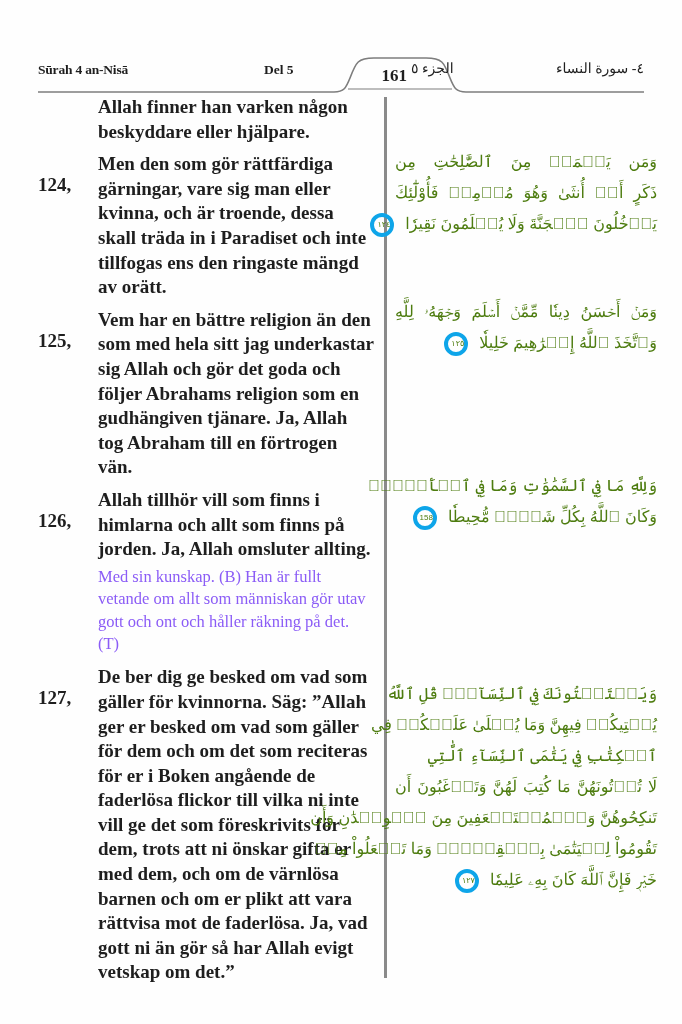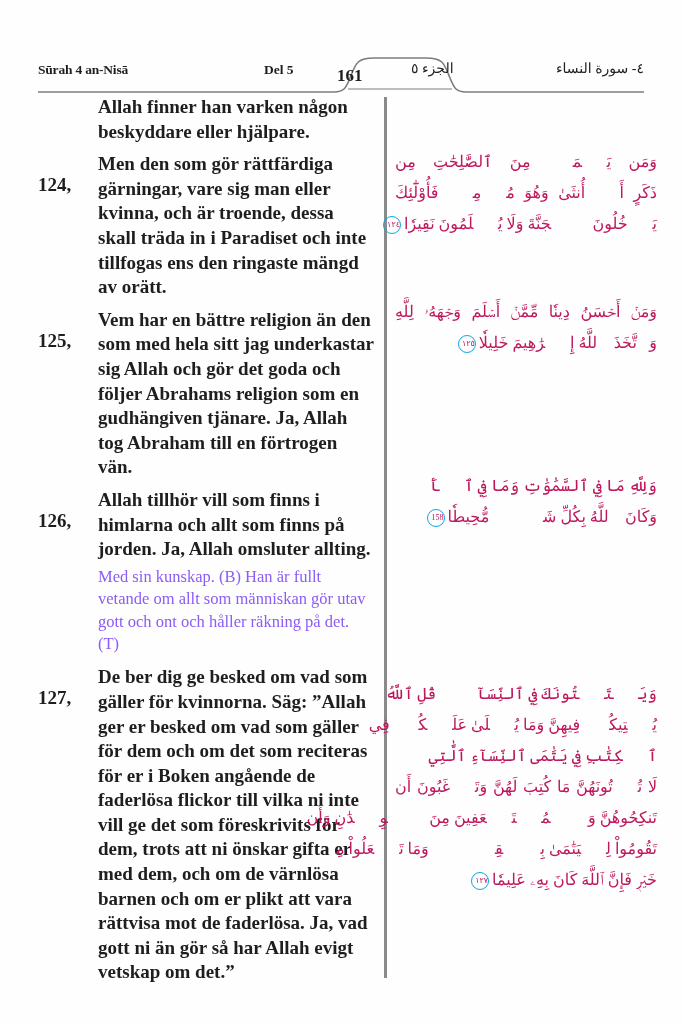--- a/index.html
+++ b/index.html
@@ -8,36 +8,36 @@
     font-family: "Liberation Serif", "DejaVu Serif", serif; color: #1e1e1e;
   }
   .page { position: absolute; left: 0; top: 0; width: 682px; height: 1024px; background: #fefefe; }
 
   
   .header { position: absolute; left: 38px; top: 52px; width: 606px; height: 42px; }
   .hdr-left { position: absolute; left: 0; top: 10px; font-size: 13.5px; font-weight: bold; letter-spacing: -0.2px; }
   .hdr-del { position: absolute; left: 226px; top: 10px; font-size: 13.5px; font-weight: bold; }
   .hdr-juz { position: absolute; left: 373px; top: 8px; font-size: 14px; direction: rtl; }
   .hdr-right { position: absolute; right: 0; top: 8px; font-size: 14px; direction: rtl; }
-  .hdr-page { position: absolute; left: 334px; top: 14px; font-size: 17px; font-weight: bold; text-align:left; width: 70px; margin-left:-35px; }
+  .hdr-page { position: absolute; left: 334px; top: 14px; font-size: 17px; font-weight: bold; text-align:right; width: 70px; margin-left:-35px; }
   .hdr-line svg { position: absolute; left: 0; top: 0; }
 
   
   .divider { position: absolute; left: 384px; top: 97px; width: 3px; height: 881px; background: #8a8a8a; }
 
   .left-col { position: absolute; left: 38px; top: 95px; width: 336px; }
   .verse { position: relative; padding-left: 60px; margin-bottom: 8px; }
   .verse-num { position: absolute; left: 0; top: 0; font-size: 19px; font-weight: bold; margin-top: 22px; }
   .verse-text { font-size: 19px; font-weight: bold; line-height: 24.6px; }
   .comment { font-size: 16.5px; line-height: 22.4px; padding-left: 60px; margin-top: 4px; margin-bottom: 10px; color: #8b5cf6; }
 
   .right-col { position: absolute; left: 395px; width: 262px; }
-  .ar-block { direction: rtl; text-align: justify; text-align-last: justify; font-family: Liberation Serif, serif; font-size: 16px; line-height: 31px; color: #be185d; }
+  .ar-block { direction: rtl; text-align: justify; text-align-last: justify; font-family: Liberation Sans, sans-serif; font-size: 16px; line-height: 31px; color: #4d7c0f; }
   .ar-line { display: block; white-space: nowrap; text-align: justify; text-align-last: justify; }
-  .ar-end { display: inline-block; width: 16px; height: 16px; border: 1px solid #0ea5e9; border-radius: 50%; font-size: 8px; line-height: 16px; text-align: left; vertical-align: middle; margin-right: 3px; }
+  .ar-end { display: inline-block; width: 16px; height: 16px; border: 4px solid #0ea5e9; border-radius: 50%; font-size: 8px; line-height: 16px; text-align: left; vertical-align: middle; margin-right: 11px; }
 </style>
 </head>
 <body>
 
 <div class="page">
 
   <div class="header">
     <div class="hdr-line">
       <svg width="606" height="42" viewBox="0 0 606 42">
         <path d="M0 40 L296 40 C306 40 308 36 312 26 C318 10 320 6 336 6 L388 6 C404 6 406 10 412 26 C416 36 418 40 428 40 L606 40" fill="none" stroke="#7d7d7d" stroke-width="1.6"></path>

